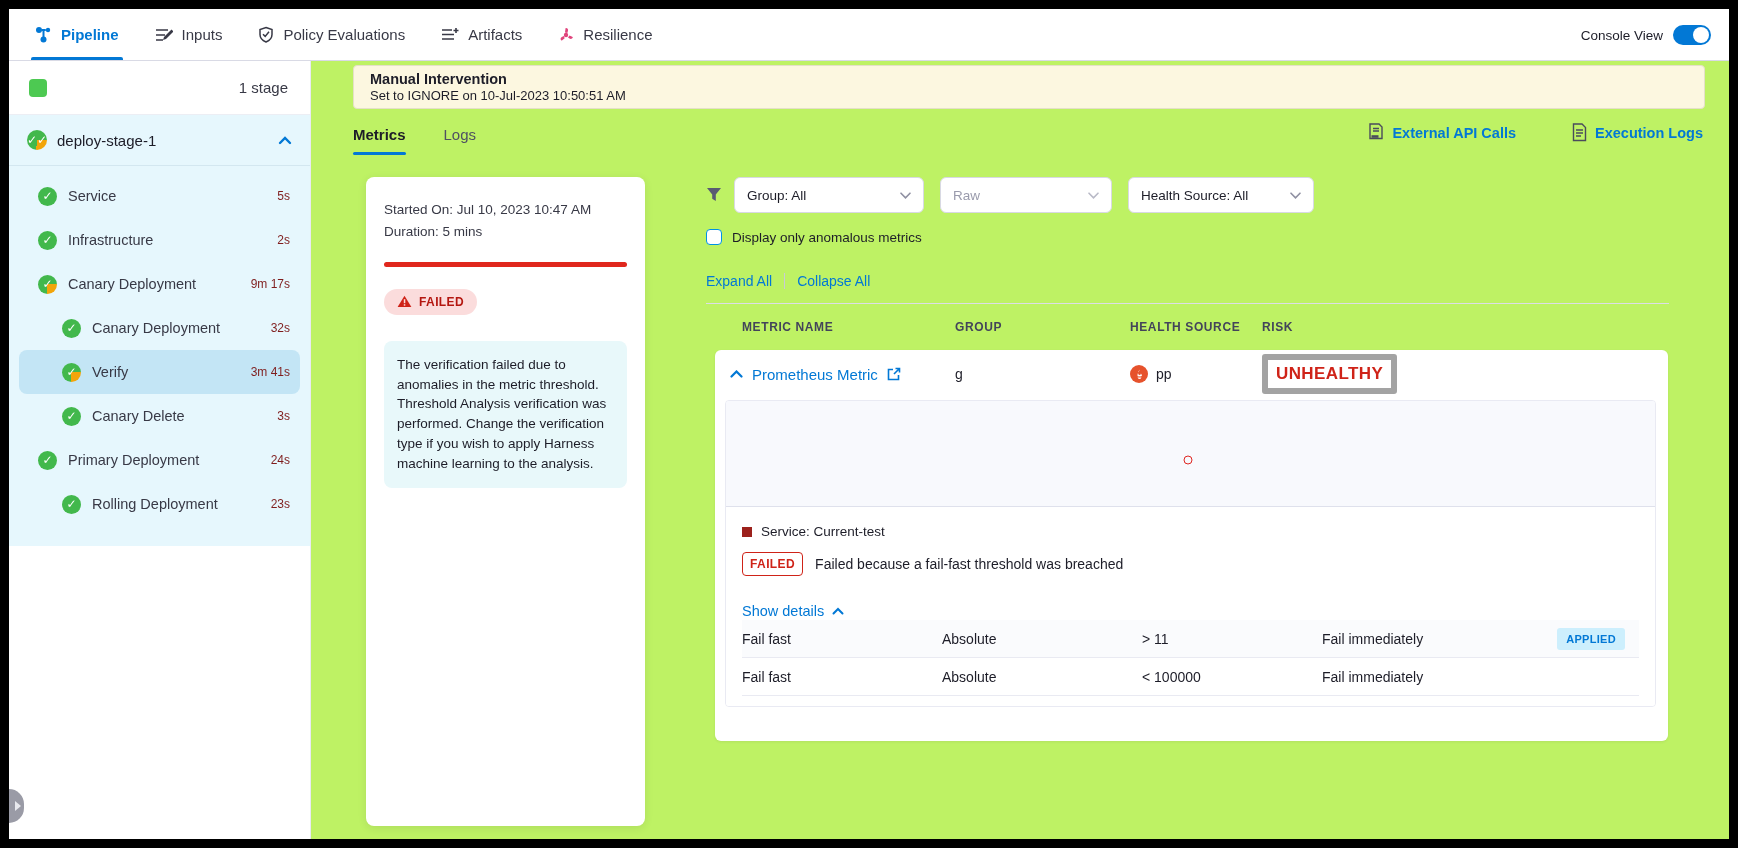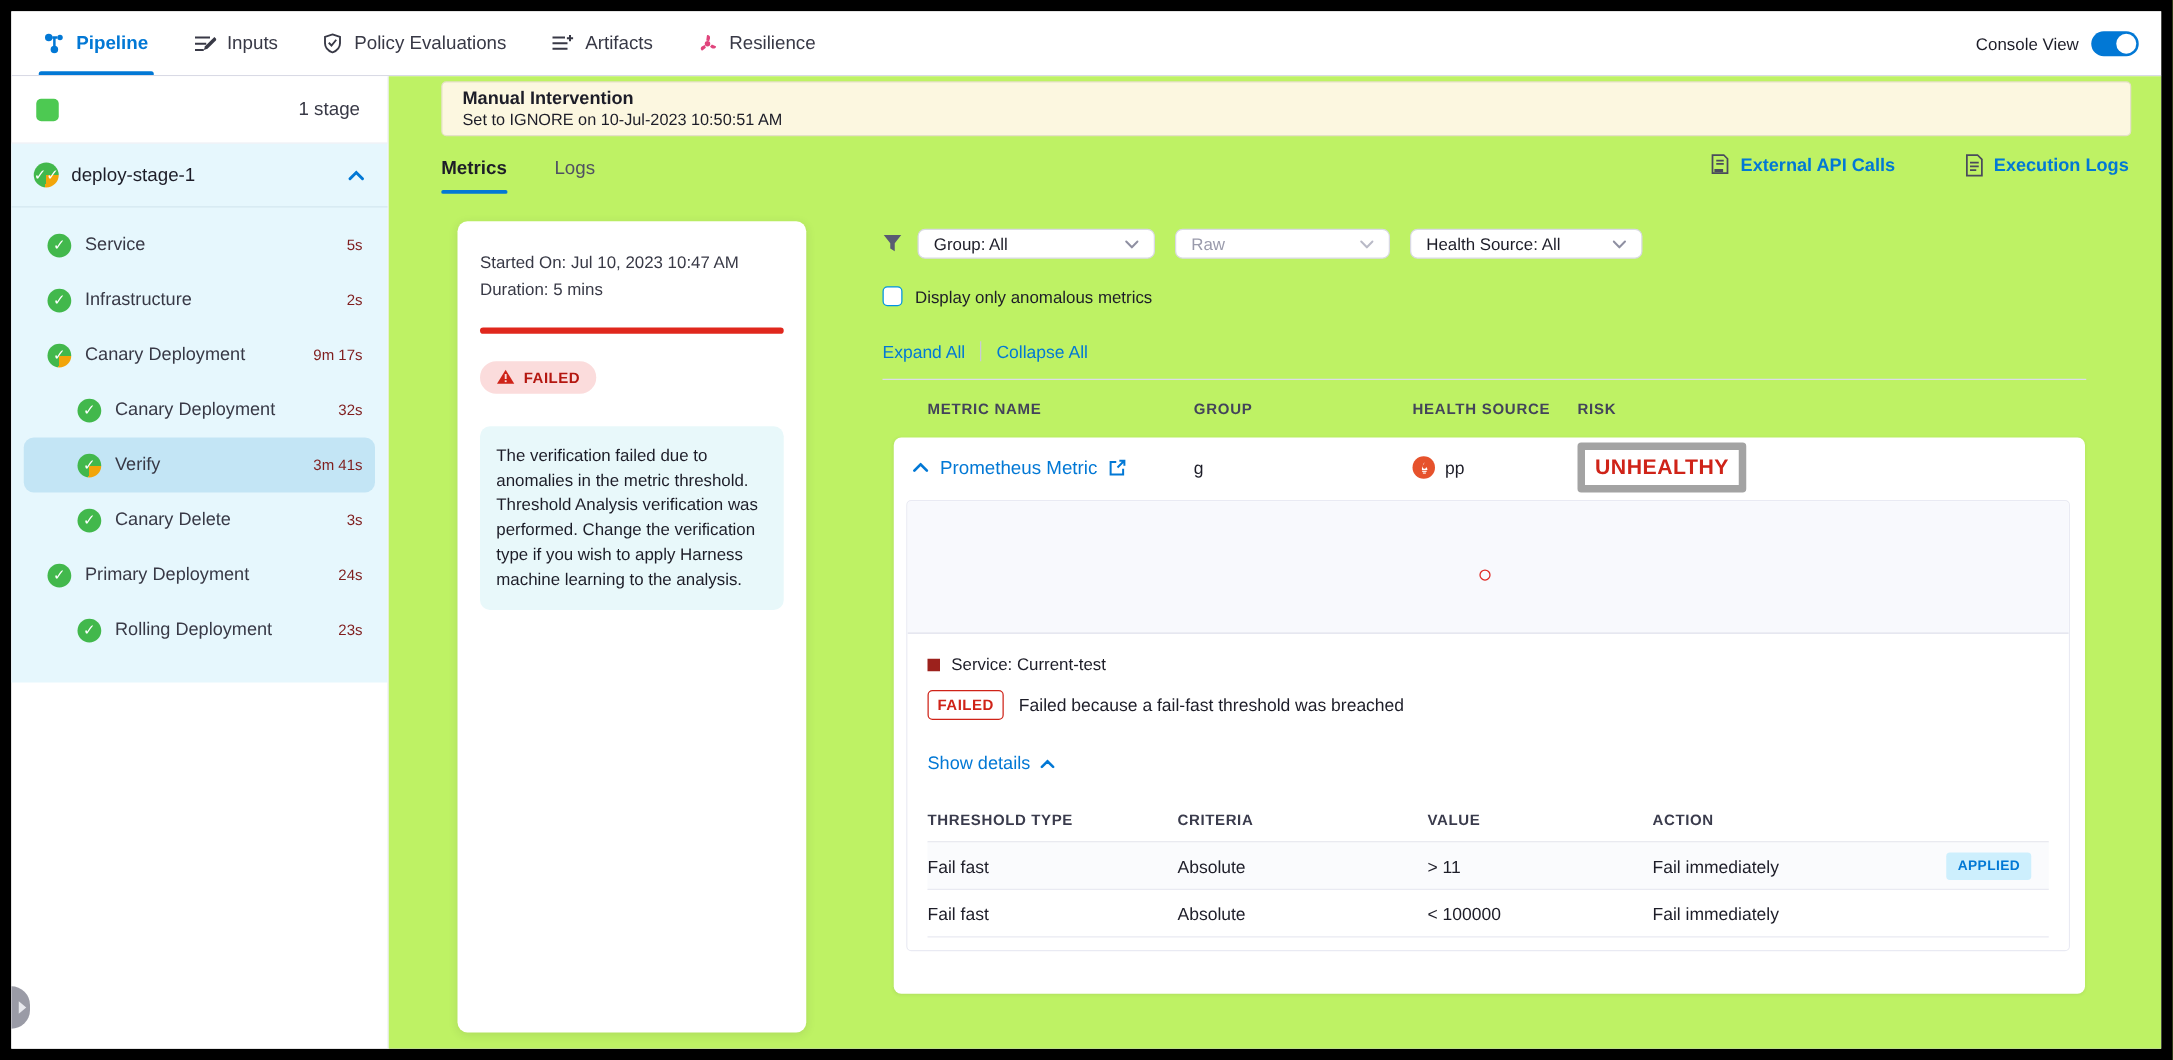--- a/index.html
+++ b/index.html
@@ -58,21 +58,21 @@
   .summary-card { position:absolute; left:55px; top:116px; width:279px; height:649px; background:#fff; border-radius:8px; box-shadow:0 2px 8px rgba(40,41,61,.1); padding:22px 18px; }
   .sum-line { font-size:13.5px; color:#383946; line-height:1.65; }
   .redbar { margin-top:18px; height:5px; border-radius:3px; background:#e0271d; }
   .failed-pill { margin-top:22px; display:inline-flex; align-items:center; gap:7px; background:#fbdcdc; border-radius:13px; padding:6px 13px; color:#b41710; font-size:12px; font-weight:bold; letter-spacing:.4px; }
   .info-box { margin-top:26px; background:#e8f8fa; border-radius:8px; padding:14px 13px; font-size:13.5px; color:#1d1d28; line-height:1.48; }
 
   
   .metrics-col { position:absolute; left:395px; top:116px; width:963px; }
   .filter-row { display:flex; align-items:center; height:36px; }
   .funnel { margin-right:12px; display:flex; }
-  .select { height:24px; background:#fff; border:1px solid #d8d9e3; border-radius:6px; display:flex; align-items:center; padding:0 12px; font-size:13.5px; color:#1d1d28; margin-right:16px; cursor:pointer; }
+  .select { height:36px; background:#fff; border:1px solid #d8d9e3; border-radius:6px; display:flex; align-items:center; padding:0 12px; font-size:13.5px; color:#1d1d28; margin-right:16px; cursor:pointer; }
   .select .sel-label { flex:1; }
   .select.placeholder .sel-label { color:#9a9bac; }
   .select .chev { margin-left:10px; }
   .sel-group { width:190px; } .sel-health { width:186px; } .sel-raw { width:172px; }
   .chk-row { margin-top:16px; display:flex; align-items:center; gap:10px; }
   .checkbox { width:16px; height:16px; border:1.5px solid #0092e4; border-radius:4px; background:#fff; cursor:pointer; }
   .chk-label { font-size:13.5px; color:#1d1d28; }
   .expand-row { margin-top:28px; display:flex; align-items:center; gap:12px; }
   .blue-link { color:#0278d5; font-size:14px; cursor:pointer; }
   .vsep { width:1px; height:16px; background:#c9cad6; }
@@ -397,26 +397,20 @@
                 <span class="failed-outline">FAILED</span>
                 <span class="failed-msg">Failed because a fail-fast threshold was breached</span>
               </div>
               <div class="show-details">
                 <span>Show details</span>
                 <svg width="12" height="8" viewBox="0 0 12 8" fill="none" stroke="#0278d5" stroke-width="2" stroke-linecap="round">
                     <path d="M1.5 6.5 6 2l4.5 4.5"></path>
                   </svg>
               </div>
 
-              <div class="tgrid tt-head">
-                <span>THRESHOLD TYPE</span>
-                <span>CRITERIA</span>
-                <span>VALUE</span>
-                <span>ACTION</span>
-              </div>
               <div>
 
                   <div class="tgrid tt-row">
                     <span>Fail fast</span>
                     <span>Absolute</span>
                     <span>&gt; 11</span>
                     <span class="tt-action">
                       <span>Fail immediately</span>
                       <span class="applied-badge">APPLIED</span>
                     </span>

